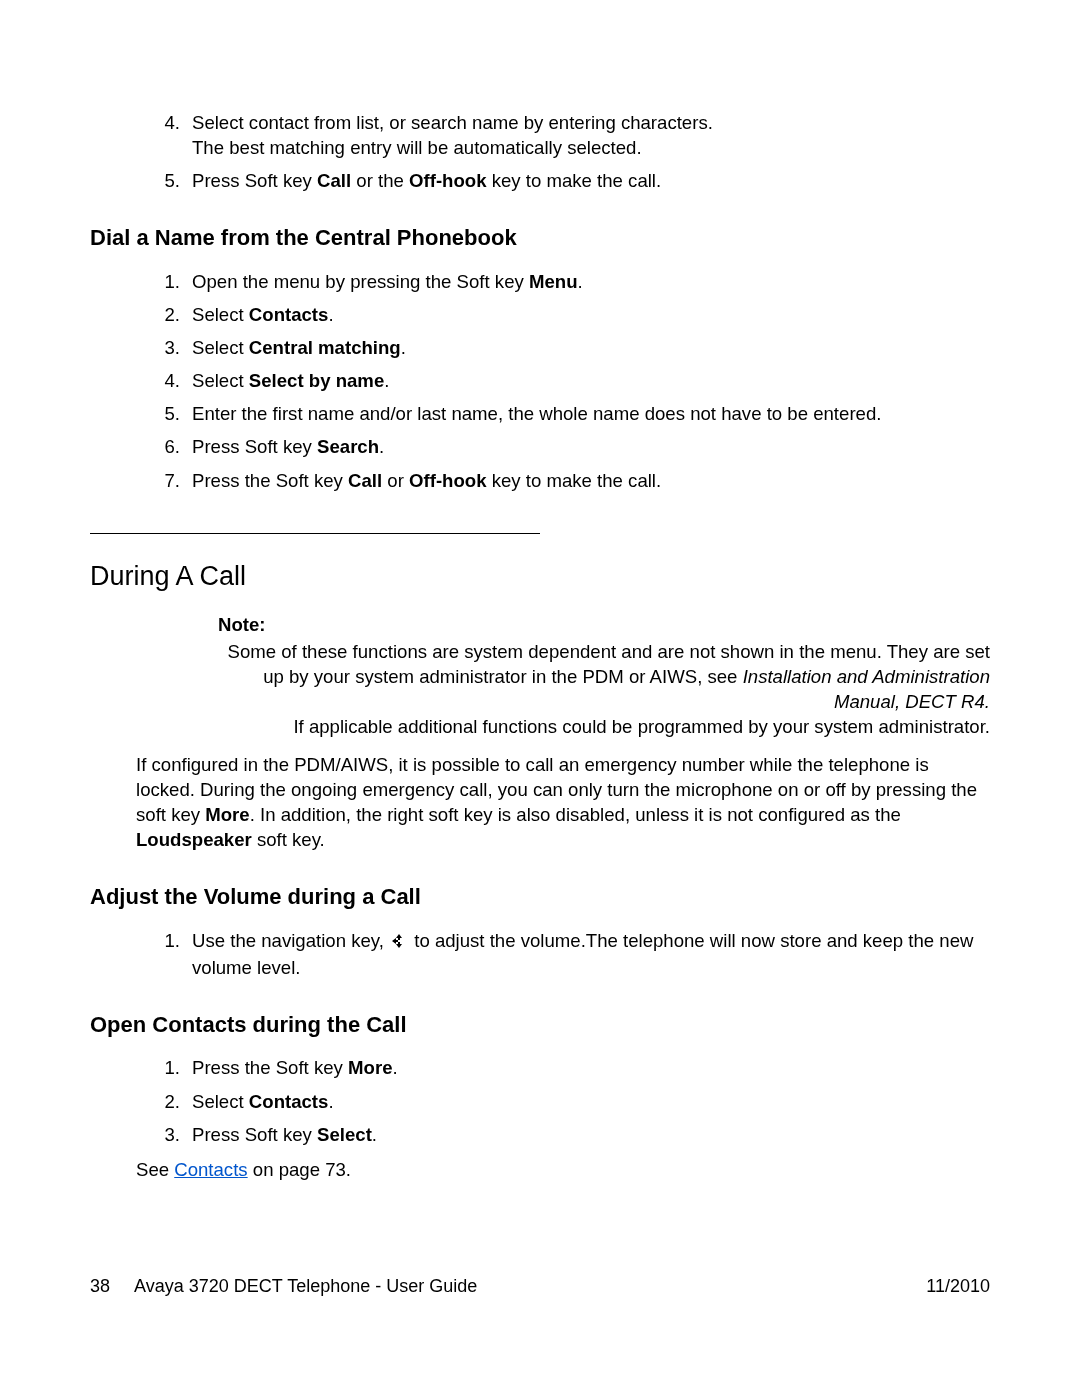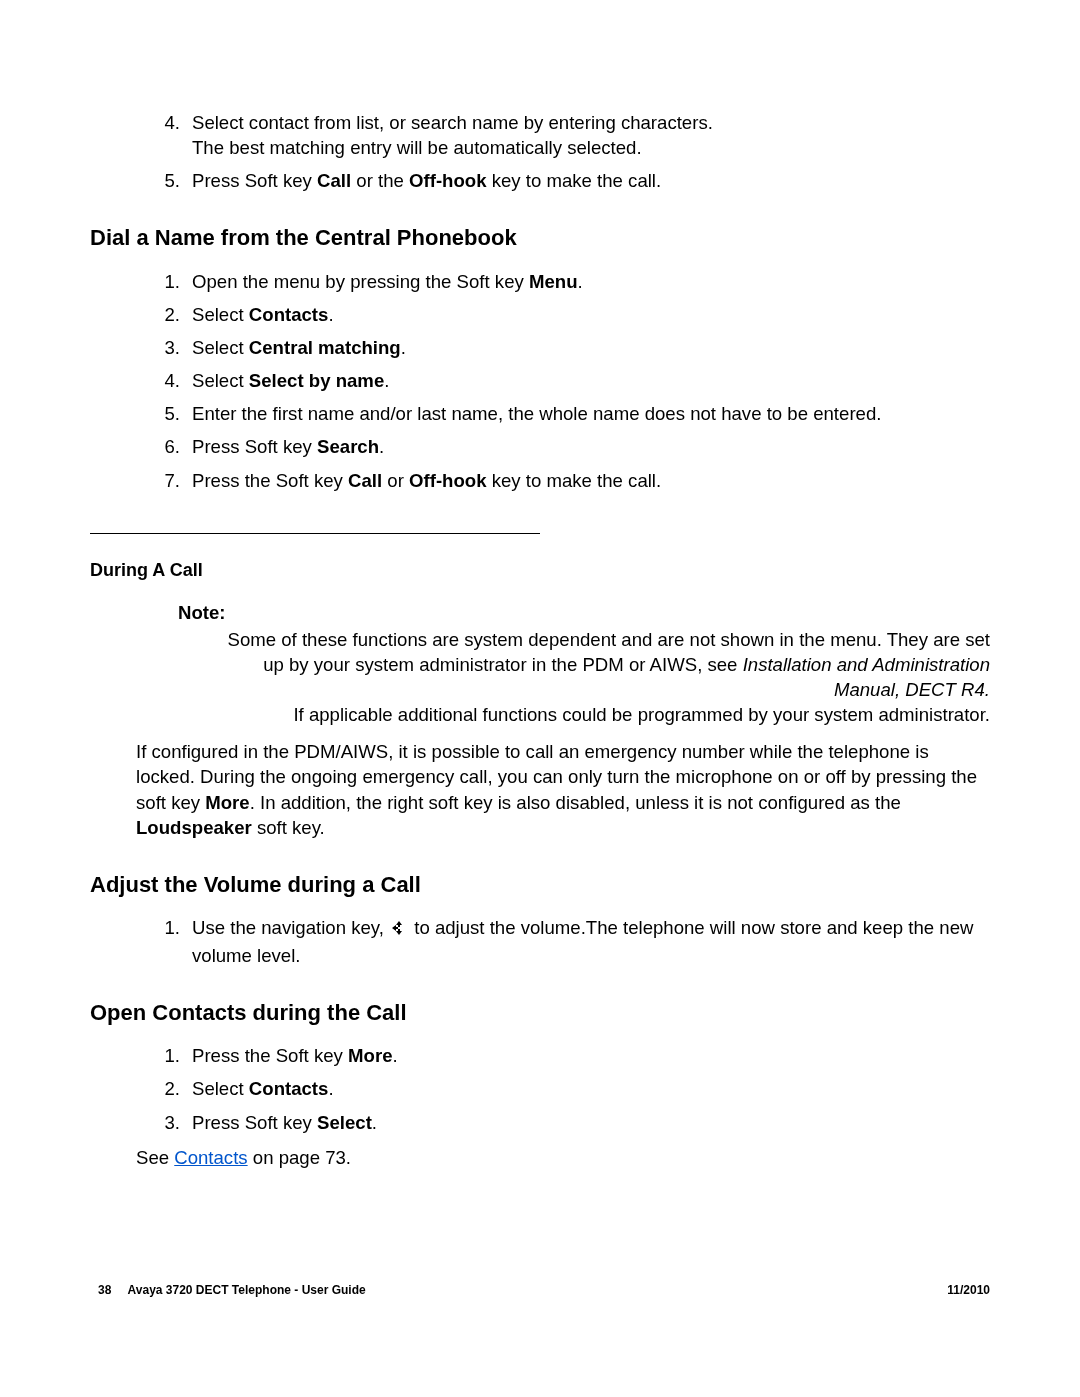--- a/index.html
+++ b/index.html
@@ -34,38 +34,39 @@
   .ol-top > li .txt, .ol > li .txt { flex: 1; }
   .ol-top { padding-left: 62px; }
   .ol { list-style: none; margin: 12px 0 0 0; padding: 0 0 0 62px; }
   .subp { display:block; }
   h2 {
     font-size: 22px;
     font-weight: bold;
     margin: 30px 0 16px 0;
   }
   h1.sec {
-    font-size: 18px;
-    font-weight: bold;
+    font-size: 27px;
+    font-weight: normal;
     margin: 24px 0 18px 0;
   }
   hr.divider {
     border: none;
     border-top: 1.5px solid #000;
     width: 50%;
     margin: 40px 0 18px 0;
   }
   .note-block {
     margin-left: 88px;
     margin-top: 4px;
     margin-bottom: 12px;
   }
   .note-label {
     font-weight: bold;
     margin-bottom: 2px;
+    margin-left: 40px;
   }
   .note-body {
     padding-left: 30px;
     text-align: right;
   }
   .note-body .italic { font-style: italic; }
   .para {
     margin: 8px 0 12px 46px;
   }
   .b { font-weight: bold; }
@@ -76,23 +77,22 @@
     vertical-align: -2px;
     margin: 0 2px;
   }
   .footer {
     position: absolute;
     left: 90px;
     right: 90px;
     bottom: 100px;
     display: flex;
     justify-content: space-between;
-    font-weight: bold;
-    font-size: 12px;
-    margin-left: 8px;
+    font-weight: normal;
+    font-size: 18px;
   }
 </style>
 </head>
 <body>
 
 <div class="page">
 
   <ul class="ol-top" id="topList">
       <li>
         <span class="num">4.</span>

